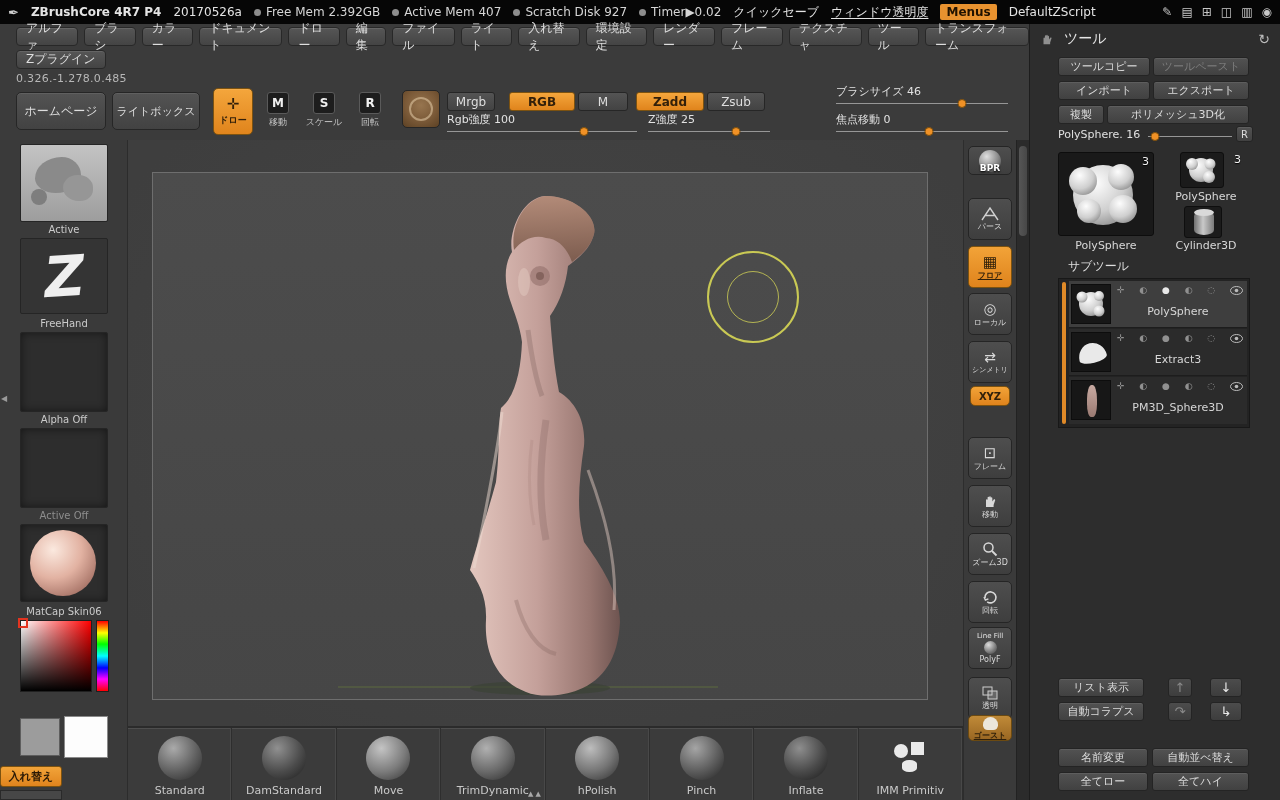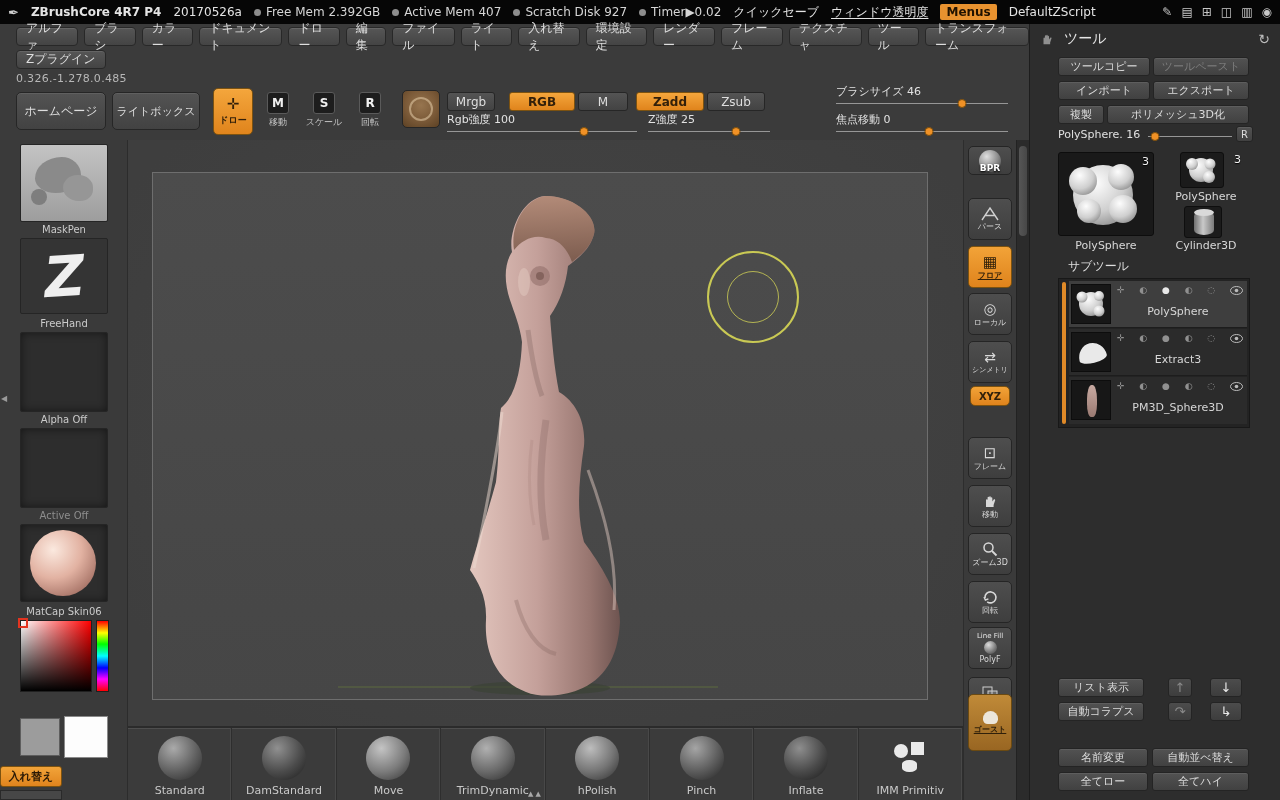--- a/index.html
+++ b/index.html
@@ -264,21 +264,21 @@
   </div>
 
   <div class="sidebar abs">
     <span class="abs" style="left:1px;top:254px;font-size:8px;color:#9a9a9a;">◀</span>
 
     <div class="thumb" style="top:4px;height:78px;background:linear-gradient(#c3c3c3,#9d9d9d);">
       <div style="position:absolute;left:14px;top:12px;width:46px;height:36px;background:#8a8a8a;border-radius:58% 42% 55% 45%/60% 50% 50% 40%;"></div>
       <div style="position:absolute;left:42px;top:30px;width:30px;height:26px;background:#969696;border-radius:50% 50% 45% 55%;"></div>
       <div style="position:absolute;left:10px;top:44px;width:16px;height:16px;background:#7e7e7e;border-radius:50%;"></div>
     </div>
-    <div class="thumb-label" style="top:84px;">MaskPen</div>
+    <div class="thumb-label" style="top:84px;">Active</div>
 
     <div class="thumb" style="top:98px;height:76px;background:#343434;display:flex;align-items:center;justify-content:center;">
       <span style="font-size:56px;font-style:italic;font-weight:bold;color:#efefef;transform:rotate(-4deg);">Z</span>
     </div>
     <div class="thumb-label" style="top:178px;">FreeHand</div>
 
     <div class="thumb darkbox" style="top:192px;height:80px;"></div>
     <div class="thumb-label" style="top:274px;">Alpha Off</div>
 
     <div class="thumb darkbox" style="top:288px;height:80px;"></div>
@@ -400,21 +400,21 @@
       <div style="width:13px;height:13px;border-radius:50%;background:radial-gradient(circle at 35% 30%,#ddd,#777 60%,#3a3a3a);"></div>
       <span class="rlabel" style="font-size:8px;">PolyF</span>
     </div>
     <div class="rbtn" style="top:537px;height:42px;">
       <svg width="16" height="14" viewBox="0 0 16 14">
           <rect x="1" y="1" width="9" height="8" stroke="#cfcfcf" fill="none"></rect>
           <rect x="6" y="5" width="9" height="8" stroke="#cfcfcf" fill="rgba(200,200,200,.25)"></rect>
         </svg>
       <span class="rlabel">透明</span>
     </div>
-    <div class="rbtn brown" style="top:554px;height:57px;">
+    <div class="rbtn brown" style="top:575px;height:26px;">
       <div style="width:15px;height:13px;background:#ece6da;border-radius:8px 8px 5px 5px;"></div>
       <span class="rlabel">ゴースト</span>
     </div>
   </div>
 
   <div class="scrollstrip abs">
     <div class="scrollhandle"></div>
   </div>
 
   <div class="tpanel abs">

